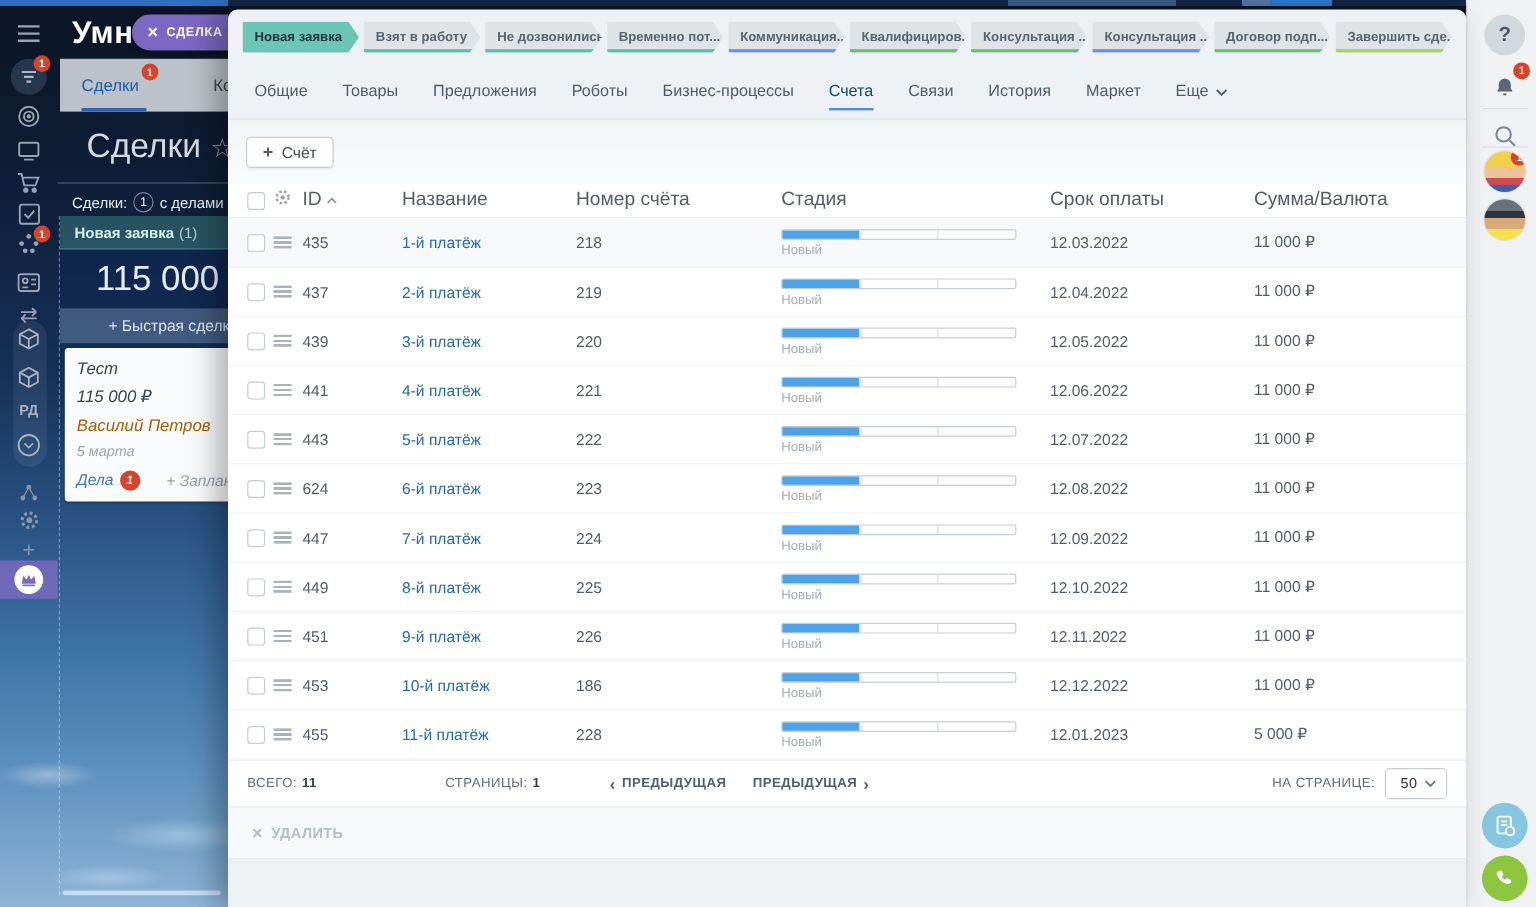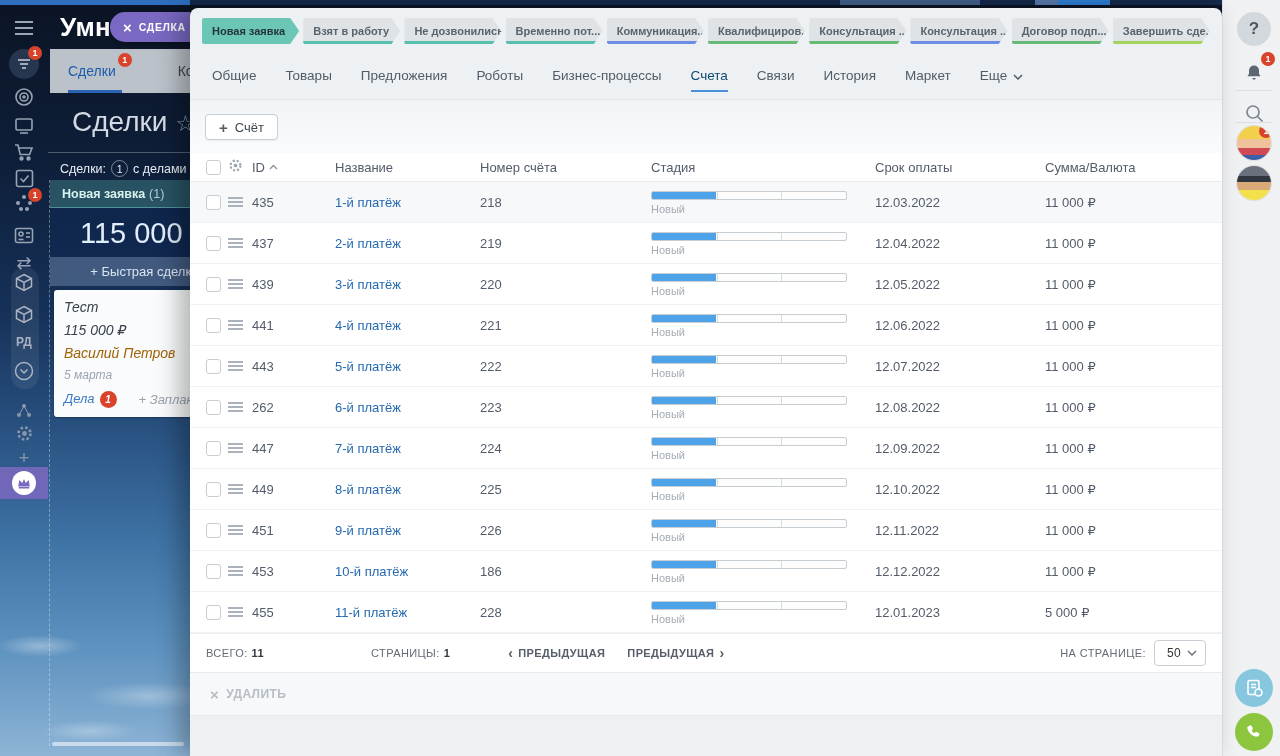--- a/index.html
+++ b/index.html
@@ -95,21 +95,21 @@
   .tab svg { margin-top:2px; }
 
   .toolbar { height:53px; background:linear-gradient(180deg,#f1f4f5,#fafbfc); padding:14px 0 0 15px; }
   .add-btn { display:inline-flex; align-items:center; gap:7px; height:26px; padding:0 13px; background:#fff;
     border:1px solid #c9ced4; border-radius:4px; font-size:13px; color:#40474f; cursor:pointer;
     font-family:inherit; box-shadow:0 1px 1px rgba(0,0,0,.05); }
   .add-btn .plus { font-size:15px; font-weight:bold; color:#535b64; line-height:1; }
 
   .grid { background:#fff; }
   .gcols { display:grid; grid-template-columns:22px 24px 83px 145px 171px 224px 170px auto; align-items:center; padding:0 16px; }
-  .ghead { height:29px; border-bottom:1px solid #e9ecee; font-size:13px; color:#545c69; }
+  .ghead { height:29px; border-bottom:1px solid #e9ecee; font-size:16px; color:#545c69; }
   .ghead .sort { display:inline-flex; align-items:center; gap:4px; }
   .cb { width:15px; height:15px; background:#fff; border:1px solid #c7cdd4; border-radius:3px; cursor:pointer; }
   .grow { height:41px; border-bottom:1px solid #f0f2f4; font-size:13px; color:#535c69; }
   .grow.shade { background:#f7f8fa; }
   .burger { width:15px; height:10px; cursor:pointer;
     background:linear-gradient(#aab2bb 0 2px,transparent 2px 4px,#aab2bb 4px 6px,transparent 6px 8px,#aab2bb 8px 10px); }
   .cell.link { color:#2569b0; text-decoration:none; cursor:pointer; }
   .stage-cell { padding-top:2px; }
   .sbar { position:relative; width:196px; height:9px; border:1px solid #c6cdd3; border-radius:2px; background:#fdfdfe; }
   .sbar .fill { position:absolute; left:0; top:0; bottom:0; background:#4da2e8; border-radius:1px 0 0 1px; }
@@ -512,21 +512,21 @@
               <i class="tick" style="left: 66.66%;"></i>
             </div>
             <div class="slabel">Новый</div>
           </div>
           <span class="cell">12.07.2022</span>
           <span class="cell">11 000 ₽</span>
         </div>
         <div class="gcols grow">
           <span class="cb"></span>
           <span class="burger"></span>
-          <span class="cell">262</span>
+          <span class="cell">624</span>
           <a class="cell link">6-й платёж</a>
           <span class="cell">223</span>
           <div class="stage-cell">
             <div class="sbar">
               <i class="fill" style="width: 33%;"></i>
               <i class="tick" style="left: 33.33%;"></i>
               <i class="tick" style="left: 66.66%;"></i>
             </div>
             <div class="slabel">Новый</div>
           </div>

